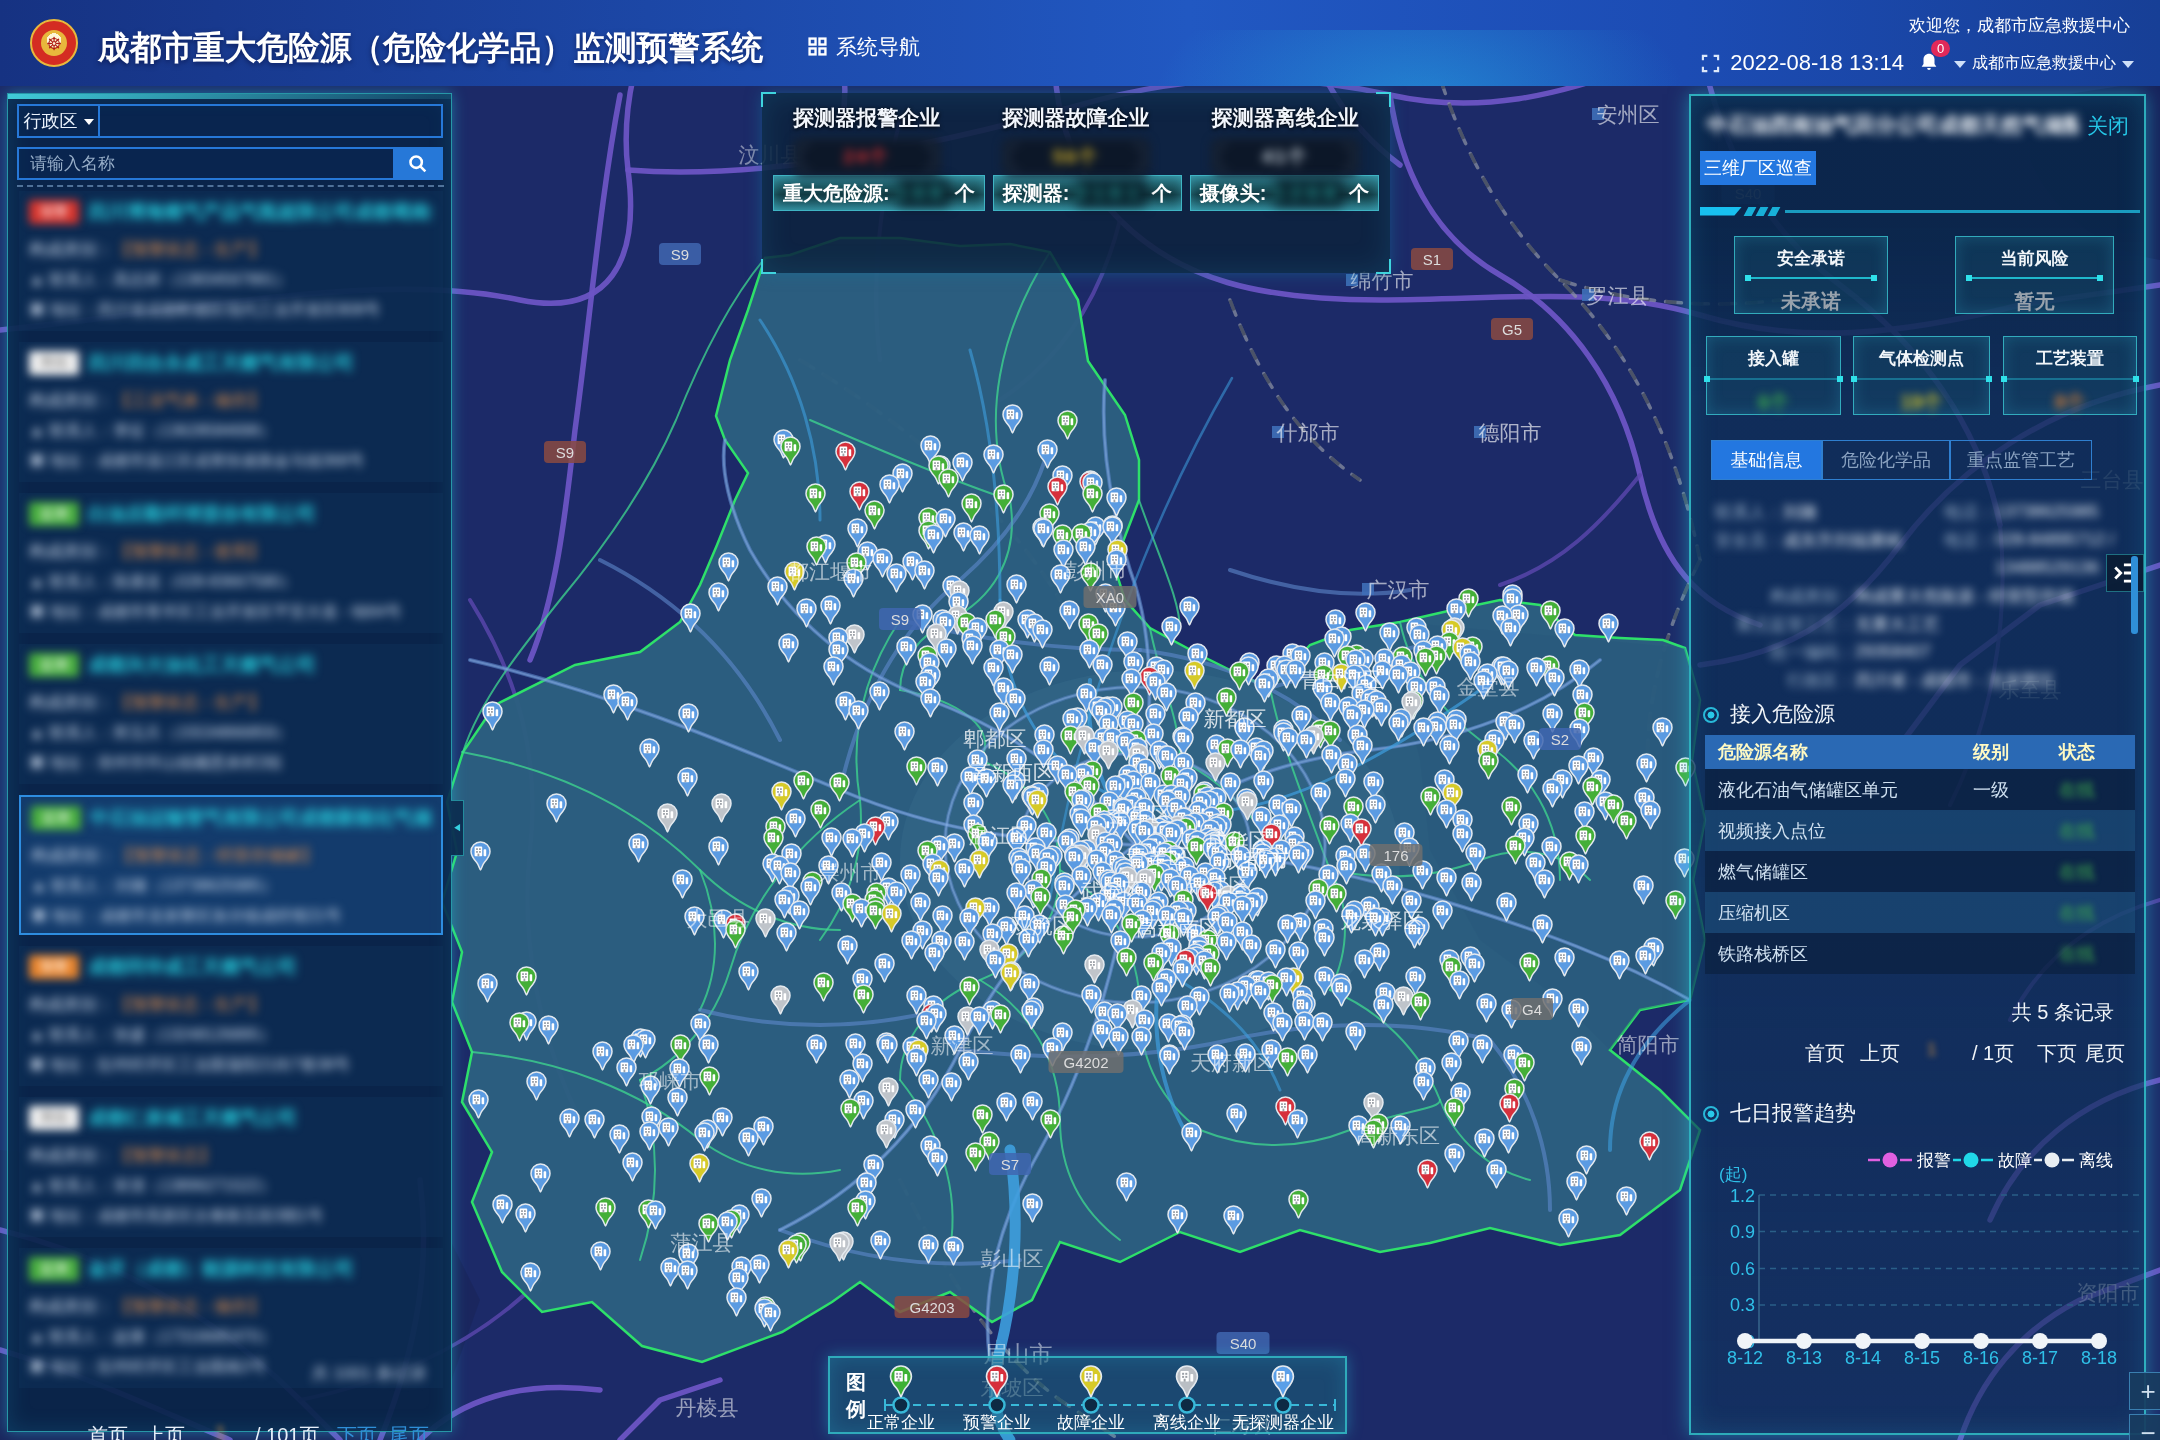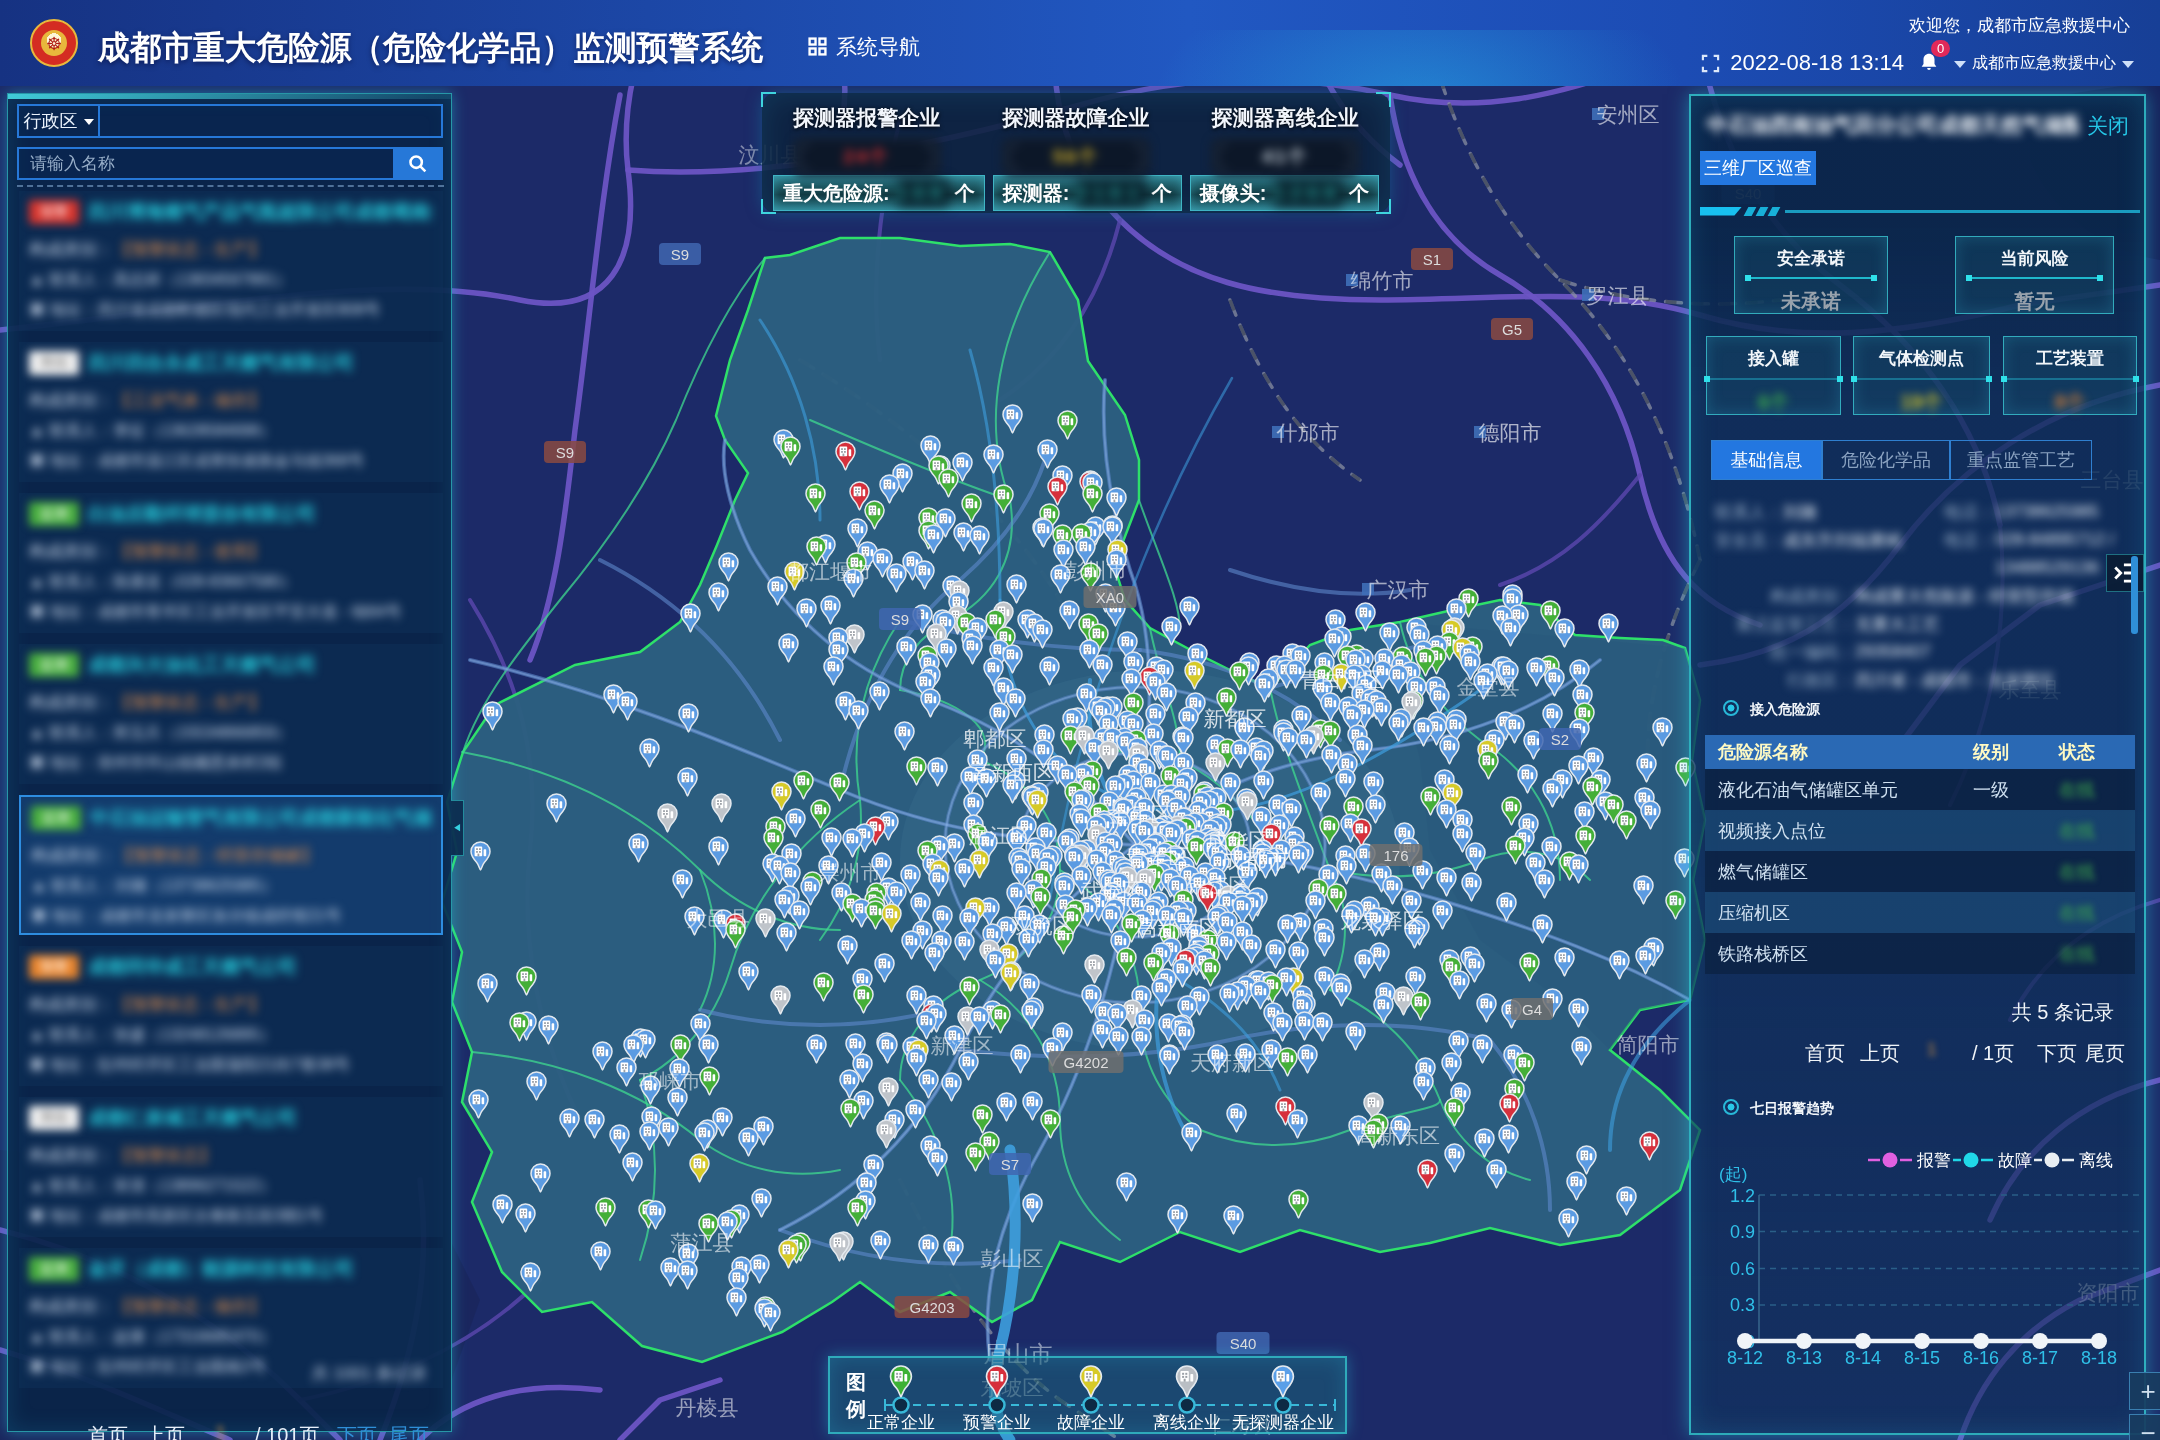--- a/index.html
+++ b/index.html
@@ -1341,22 +1341,22 @@
           <span class="bge">个</span>
         </div>
     <div class="bbox">
           <span class="bl1">摄像头:</span>
           <span class="bnum">1268</span>
           <span class="bge">个</span>
         </div>
   </div>
 </div>
 <style>
-  #tpanel { position:absolute; left:762px; top:93px; width:628px; height:120px; z-index:18;
-    background:rgba(13,34,62,.88); border-radius:14px;
+  #tpanel { position:absolute; left:762px; top:93px; width:628px; height:180px; z-index:18;
+    background:rgba(13,34,62,.88); border-radius:4px;
     box-shadow:0 0 16px rgba(20,120,160,.5), inset 0 0 30px rgba(40,160,200,.18); }
   #tpanel .cb { position:absolute; width:15px; height:15px; border:2px solid #3fd4de; }
   #tpanel .tl { left:-1px; top:-1px; border-right:none; border-bottom:none; }
   #tpanel .tr { right:-1px; top:-1px; border-left:none; border-bottom:none; }
   #tpanel .bl { left:-1px; bottom:-1px; border-right:none; border-top:none; }
   #tpanel .br { right:-1px; bottom:-1px; border-left:none; border-top:none; }
   #tpanel .trow { display:flex; height:82px; }
   #tpanel .tcol { flex:1; text-align:center; }
   #tpanel .tt { margin-top:11px; color:#f2f6fc; font-size:21px; font-weight:bold; text-shadow:0 1px 4px #000; }
   #tpanel .tledw { display:flex; justify-content:center; }
@@ -1629,21 +1629,21 @@
   .rtab { height:40px; border:1px solid #2f7fd0; color:#8aa2c0; font-size:18px;
     display:flex; align-items:center; justify-content:center;font-family:Liberation Mono, monospace; }
   .rtab.act { background:#2377e0; color:#fff; }
   .rinfo { position:absolute; left:16px; top:402px; width:424px; color:#cfdcec; font-size:17px; }
   .rinfo .irow { display:flex; height:28px; align-items:center; }
   .rinfo .il { width:76px; text-align:right; color:#9db4cc; white-space:nowrap; }
   .rinfo .iv { flex:1; color:#e6eef6; white-space:nowrap; overflow:hidden; }
   .rcollapse { position:absolute; right:0px; top:458px; width:38px; height:38px; background:rgba(10,28,52,.92);
     border:1px solid rgba(52,196,206,.5); display:flex; align-items:center; justify-content:center; }
   .rscroll { position:absolute; right:6px; top:460px; width:7px; height:78px; background:#2f8fd8; border-radius:3px; }
-  .rsec { position:absolute; left:32px; color:#f2f6fa; font-size:14px; font-weight:bold; }
+  .rsec { position:absolute; left:12px; color:#f2f6fa; font-size:21px; font-weight:normal; }
   .rdot { display:inline-block; width:16px; height:16px; border:2.5px solid #28b8d8; border-radius:50%;
     background:radial-gradient(circle,#28c8e8 0 38%, transparent 44%); margin-right:11px; vertical-align:-2px; }
   .rtable { position:absolute; left:14px; top:639px; width:430px; font-size:18px; }
   .rtable .trh { display:flex; background:#2a69b4; color:#fef9c3; height:34px; align-items:center; font-weight:bold;}
   .rtable .tr { display:flex; height:41px; align-items:center; color:#cfe0f0; background:rgba(34,92,132,.45); }
   .rtable .tr.odd { background:rgba(10,30,56,.55); }
   .rtable .c1 { flex:1; padding-left:13px; }
   .rtable .c2 { width:86px; } .rtable .c3 { width:76px; }
   .rtotal { position:absolute; right:30px; top:903px; color:#f0f4f8; font-size:20px; }
   .rpager { position:absolute; left:0; top:944px; width:457px; height:24px; color:#f0f4f8; font-size:20px; }

